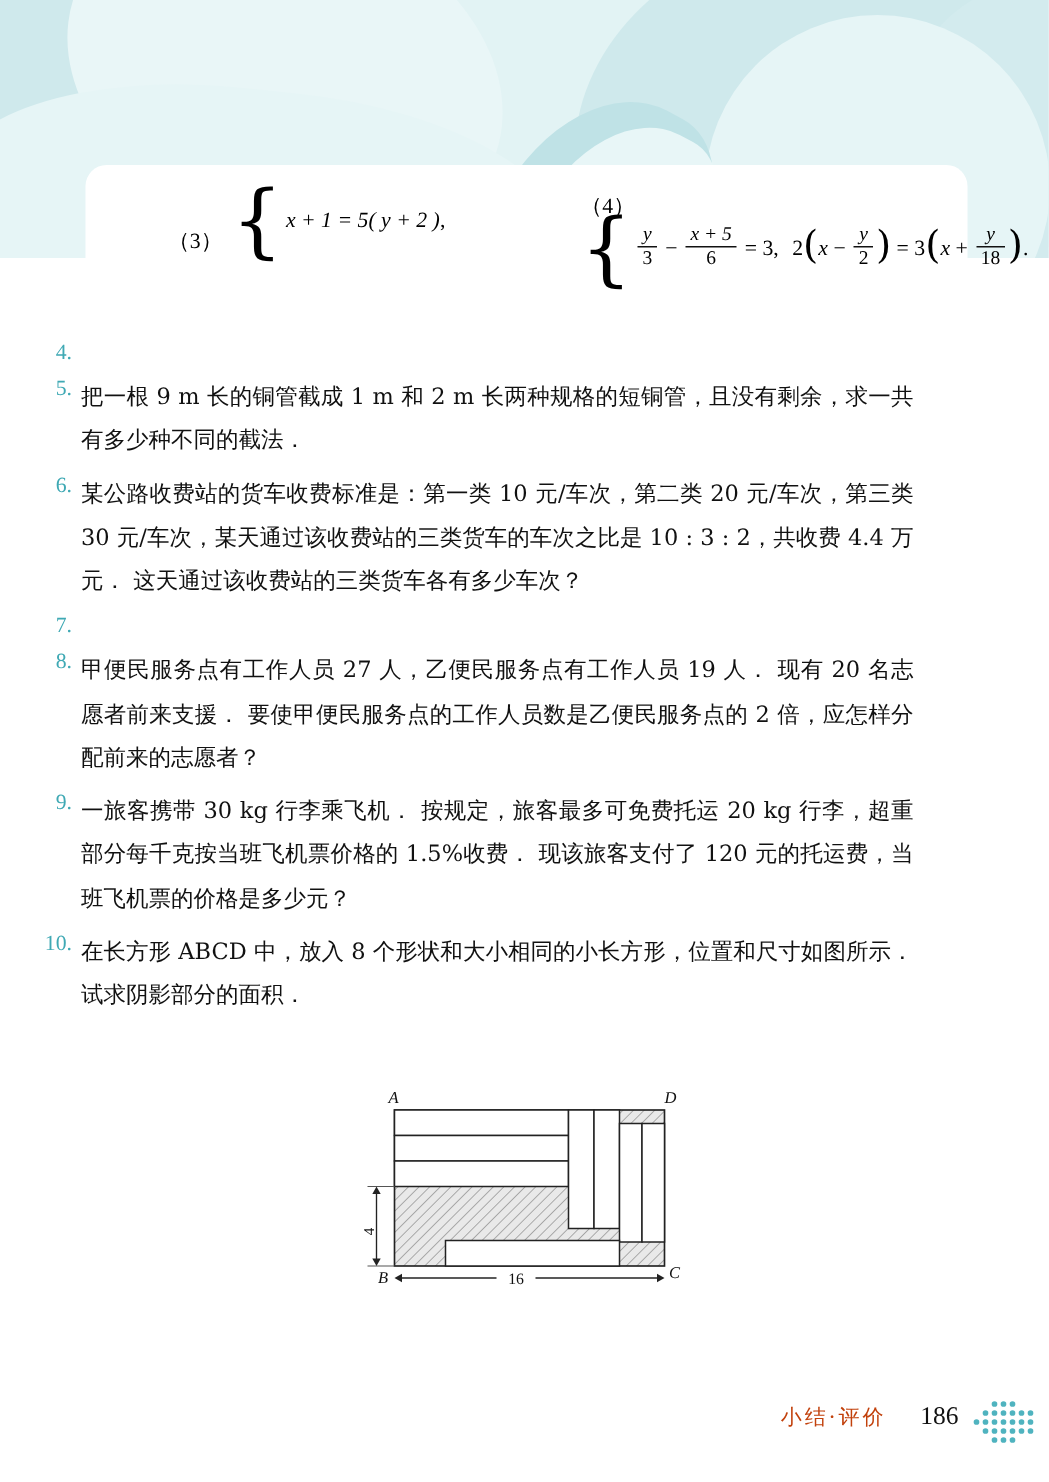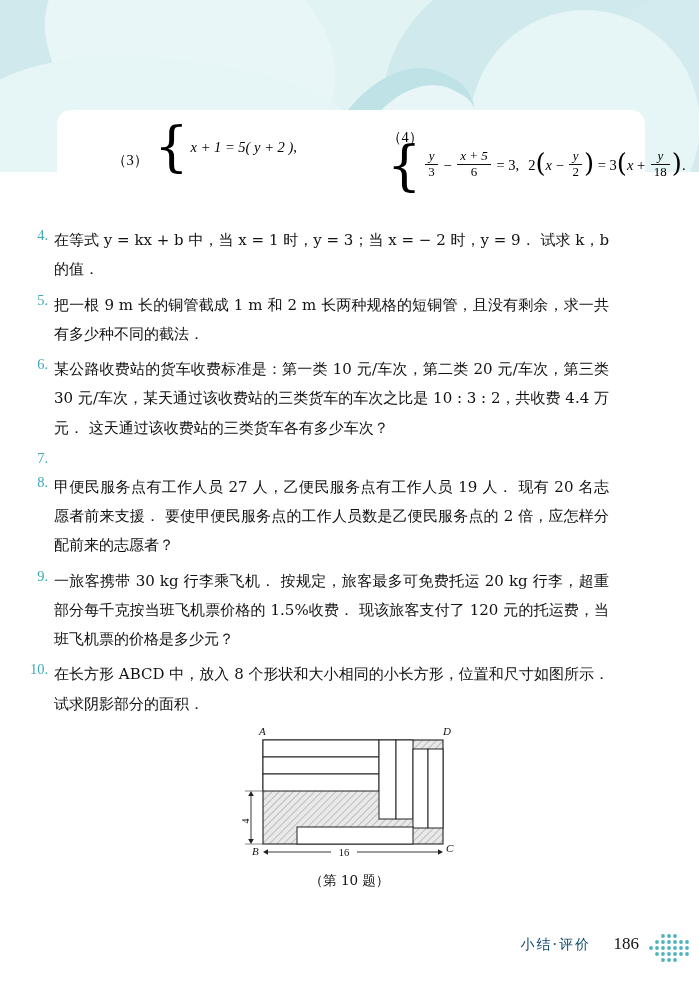--- a/index.html
+++ b/index.html
@@ -87,21 +87,21 @@
 
   
   .figwrap{position:absolute;left:0;top:722px;width:699px;text-align:center;}
   .figcap{margin-top:6px;font-size:13.5px;color:#111;
           font-family:"DejaVu Serif","Liberation Serif",serif;}
 
   
   .footer{position:absolute;left:0;top:934px;width:699px;height:30px;}
   .foot-title{
     position:absolute;right:108px;top:2px;
-    color:#0c4a6e;font-size:14px;letter-spacing:2px;
+    color:#c2410c;font-size:14px;letter-spacing:2px;
     font-family:"DejaVu Serif","Liberation Serif",serif;
   }
   .foot-page{
     position:absolute;right:60px;top:0px;
     color:#111;font-size:17px;
     font-family:"Liberation Serif","DejaVu Serif",serif;
   }
   .footdots{position:absolute;right:4px;top:-2px;}
 </style>
 </head>
@@ -173,21 +173,20 @@
           </span>
         </span>
       </div>
 
     </div>
 
     <div class="problems">
 
       <div class="prob">
         <div class="num">4.</div>
-        <div class="body">在等式 y = kx + b 中，当 x = 1 时，y = 3；当 x = − 2 时，y = 9． 试求 k，b 的值．</div>
       </div>
 
       <div class="prob">
         <div class="num">5.</div>
         <div class="body">把一根 9 m 长的铜管截成 1 m 和 2 m 长两种规格的短铜管，且没有剩余，求一共有多少种不同的截法．</div>
       </div>
 
       <div class="prob">
         <div class="num">6.</div>
         <div class="body">某公路收费站的货车收费标准是：第一类 10 元/车次，第二类 20 元/车次，第三类 30 元/车次，某天通过该收费站的三类货车的车次之比是 10 : 3 : 2，共收费 4.4 万元． 这天通过该收费站的三类货车各有多少车次？</div>
@@ -248,21 +247,20 @@
         <polygon points="16,69 13.2,74 18.8,74" fill="#222"></polygon>
         <polygon points="16,122 13.2,117 18.8,117" fill="#222"></polygon>
         <text x="14" y="99" font-size="10" font-family="Liberation Serif, serif" fill="#111" transform="rotate(-90 14 99)" text-anchor="middle">4</text>
 
         <line x1="30" y1="130" x2="96" y2="130" stroke="#222" stroke-width="0.9"></line>
         <line x1="122" y1="130" x2="206" y2="130" stroke="#222" stroke-width="0.9"></line>
         <polygon points="28,130 33,127.2 33,132.8" fill="#222"></polygon>
         <polygon points="208,130 203,127.2 203,132.8" fill="#222"></polygon>
         <text x="109" y="134" font-size="10.5" font-family="Liberation Serif, serif" fill="#111" text-anchor="middle">16</text>
       </svg>
-      <div class="figcap">（第 10 题）</div>
     </div>
 
   </div>
 
   <div class="footer">
     <div class="foot-title">小结·评价</div>
     <div class="foot-page">186</div>
     <svg class="footdots" width="52" height="34" viewBox="0 0 52 34">
       <g fill="#4fb3bf">
         <circle cx="20" cy="4" r="1.9"></circle>

